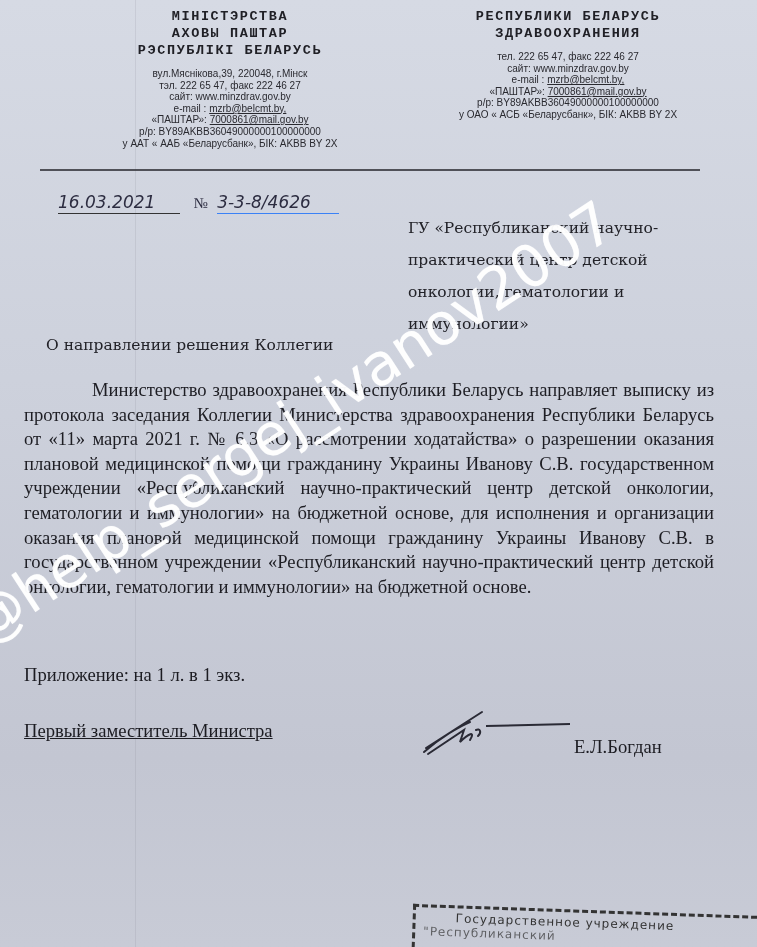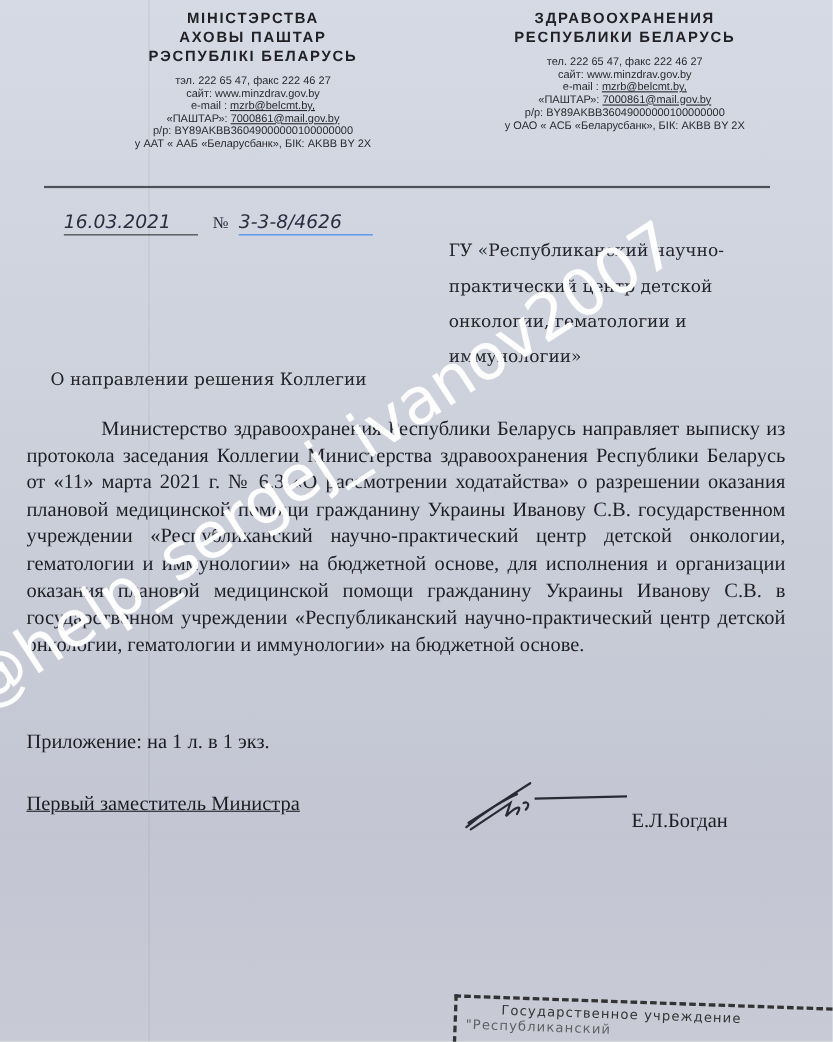--- a/index.html
+++ b/index.html
@@ -3,21 +3,21 @@
 <meta charset="utf-8">
 <style>
   html, body { margin:0; padding:0; }
   body {
     width:757px; height:947px; overflow:hidden; position:relative;
     background: linear-gradient(180deg, #d6dae4 0%, #cdd1dc 40%, #c3c6d2 80%, #c8cbd6 100%);
     font-family: "Liberation Serif", serif;
     color:#1c1c22;
   }
   .hdr { position:absolute; top:8px; text-align:center; }
-  .hdr .title { font-family:Liberation Sans, sans-serif; font-weight:bold; font-size:13.5px; letter-spacing:1.6px; line-height:17px; color:#202026; }
+  .hdr .title { font-family:Liberation Mono, monospace; font-weight:bold; font-size:13.5px; letter-spacing:1.6px; line-height:17px; color:#202026; }
   .hdr .addr { font-family:"Liberation Sans", sans-serif; font-size:10px; line-height:11.6px; margin-top:9px; color:#2a2a30; }
   .hdr .addr u { text-decoration:underline; }
   #hdr-by { left:80px; width:300px; }
   #hdr-ru { left:418px; width:300px; }
   .rule { position:absolute; left:40px; top:169px; width:660px; height:2px; background:#3a3a40; opacity:0.85; }
   .regline { position:absolute; top:192px; left:58px; font-family:"DejaVu Sans", sans-serif; font-style:italic; font-size:17px; color:#2c2c40; }
   .regline .date { display:inline-block; width:122px; border-bottom:1px solid #333; padding-bottom:1px; }
   .regline .no-sign { font-family:"Liberation Serif", serif; font-style:normal; font-size:15px; margin:0 4px 0 8px; }
   .regline .num { display:inline-block; width:122px; border-bottom:1px solid #3b82f6; padding-bottom:1px; }
   .addressee { position:absolute; left:408px; top:212px; width:290px; font-family:"DejaVu Serif", serif; font-size:15.5px; line-height:32px; color:#222228; }
@@ -38,33 +38,34 @@
 
 <div class="fold"></div>
 
 <div class="hdr" id="hdr-by">
   <div class="title">
     <div>МІНІСТЭРСТВА</div>
     <div>АХОВЫ ПАШТАР</div>
     <div>РЭСПУБЛІКІ БЕЛАРУСЬ</div>
   </div>
   <div class="addr">
+    <div>вул.Мясніковa,39, 220048, г.Мінск</div>
     <div>тэл. 222 65 47, факс 222 46 27</div>
     <div>сайт: www.minzdrav.gov.by</div>
     <div><span>e-mail : </span><u>mzrb@belcmt.by,</u></div>
     <div><span>«ПАШТАР»: </span><u>7000861@mail.gov.by</u></div>
     <div>р/р: BY89AKBB36049000000100000000</div>
     <div>у ААТ « ААБ «Беларусбанк», БІК: AKBB BY 2X</div>
   </div>
 </div>
 
 <div class="hdr" id="hdr-ru">
   <div class="title">
+    <div>РЕСПУБЛИКИ БЕЛАРУСЬ</div>
     <div>ЗДРАВООХРАНЕНИЯ</div>
-    <div>РЕСПУБЛИКИ БЕЛАРУСЬ</div>
   </div>
   <div class="addr">
     <div>тел. 222 65 47, факс 222 46 27</div>
     <div>сайт: www.minzdrav.gov.by</div>
     <div><span>e-mail : </span><u>mzrb@belcmt.by,</u></div>
     <div><span>«ПАШТАР»: </span><u>7000861@mail.gov.by</u></div>
     <div>р/р: BY89AKBB36049000000100000000</div>
     <div>у ОАО « АСБ «Беларусбанк», БІК: AKBB BY 2X</div>
   </div>
 </div>

